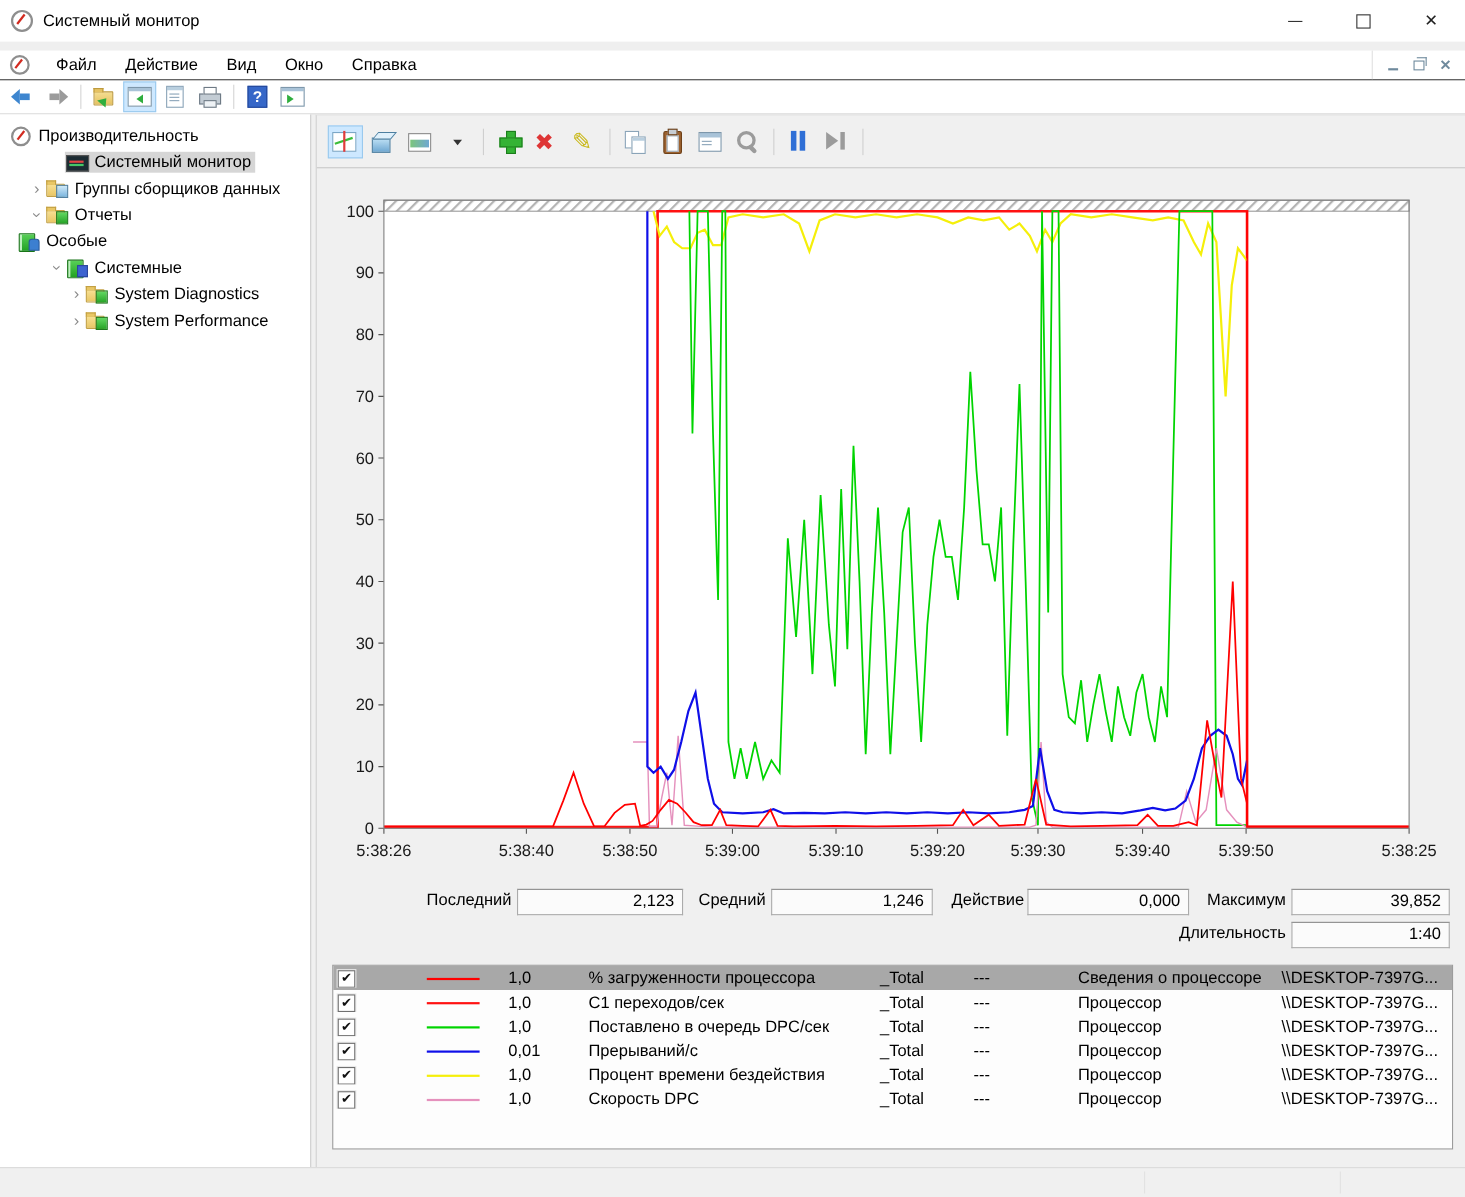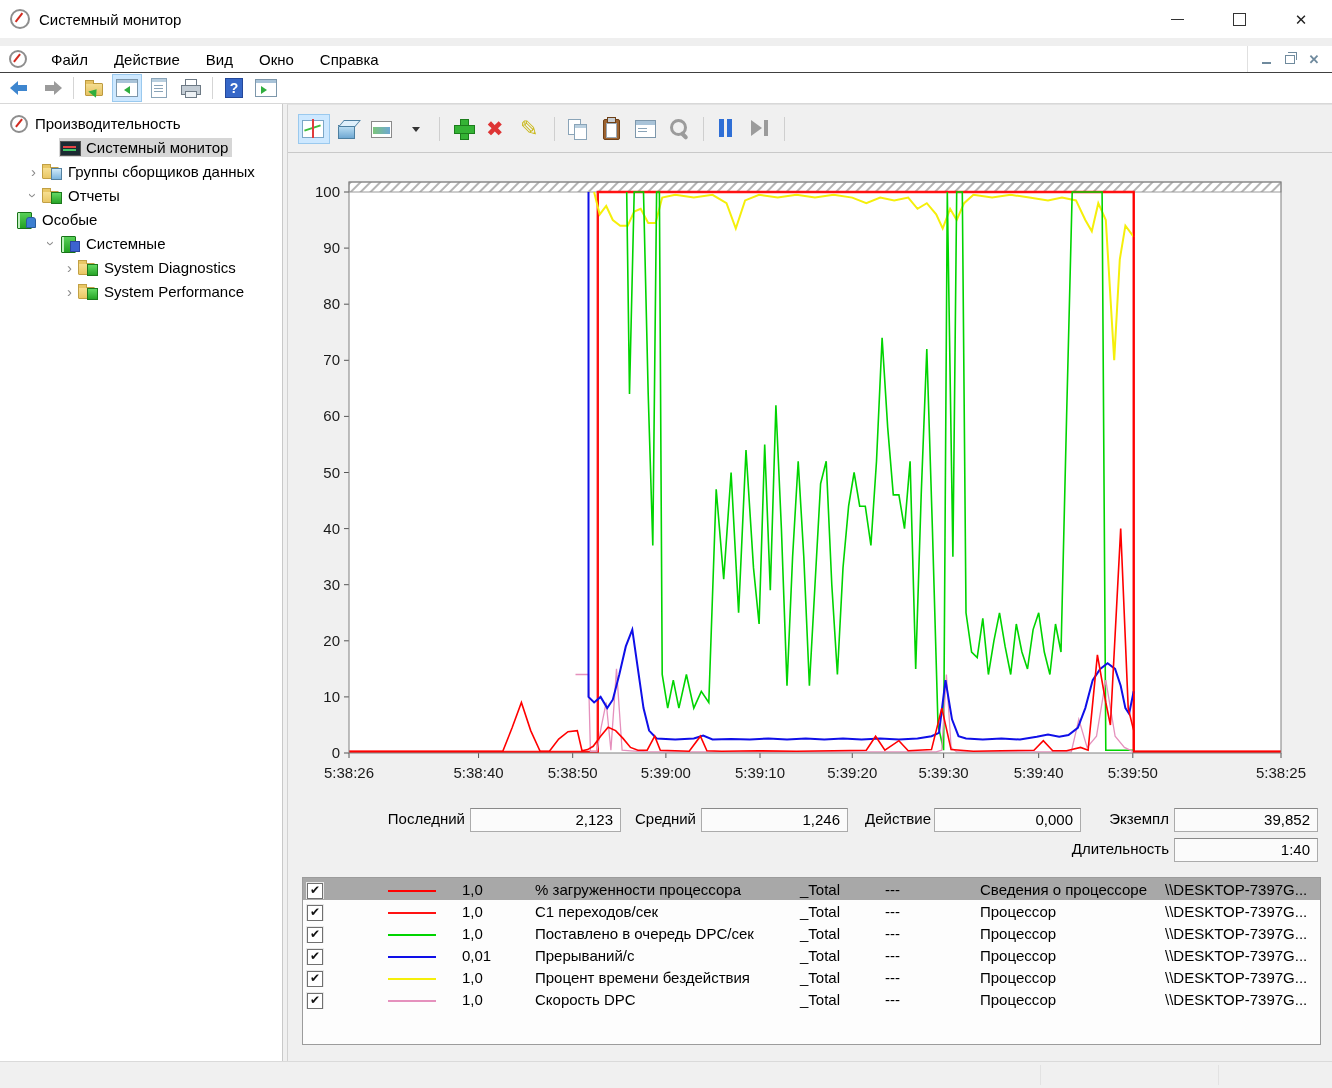--- a/index.html
+++ b/index.html
@@ -412,21 +412,21 @@
         <rect x="45" y="4" width="932" height="571" fill="none" stroke="#808080" stroke-width="1"></rect>
       </svg>
   </div>
 
   <div class="stat-label" style="left:85px;top:702px;width:92px;">Последний</div>
   <div class="stat-box" style="left:182px;top:703px;width:142px;">2,123</div>
   <div class="stat-label" style="left:330px;top:702px;width:78px;">Средний</div>
   <div class="stat-box" style="left:413px;top:703px;width:138px;">1,246</div>
   <div class="stat-label" style="left:565px;top:702px;width:78px;">Действие</div>
   <div class="stat-box" style="left:646px;top:703px;width:138px;">0,000</div>
-  <div class="stat-label" style="left:795px;top:702px;width:86px;">Экземпл</div>
+  <div class="stat-label" style="left:795px;top:702px;width:86px;">Максимум</div>
   <div class="stat-box" style="left:886px;top:703px;width:135px;">39,852</div>
   <div class="stat-label" style="left:770px;top:732px;width:111px;">Длительность</div>
   <div class="stat-box" style="left:886px;top:733px;width:135px;">1:40</div>
 
   <div class="legend">
     <div>
         <div class="lrow trow sel">
           <div class="tc c-show"><span class="cb">✔</span></div>
           <div class="tc c-color"><span class="swatch" style="background: rgb(255, 0, 0);"></span></div>
           <div class="tc c-scale">1,0</div>

